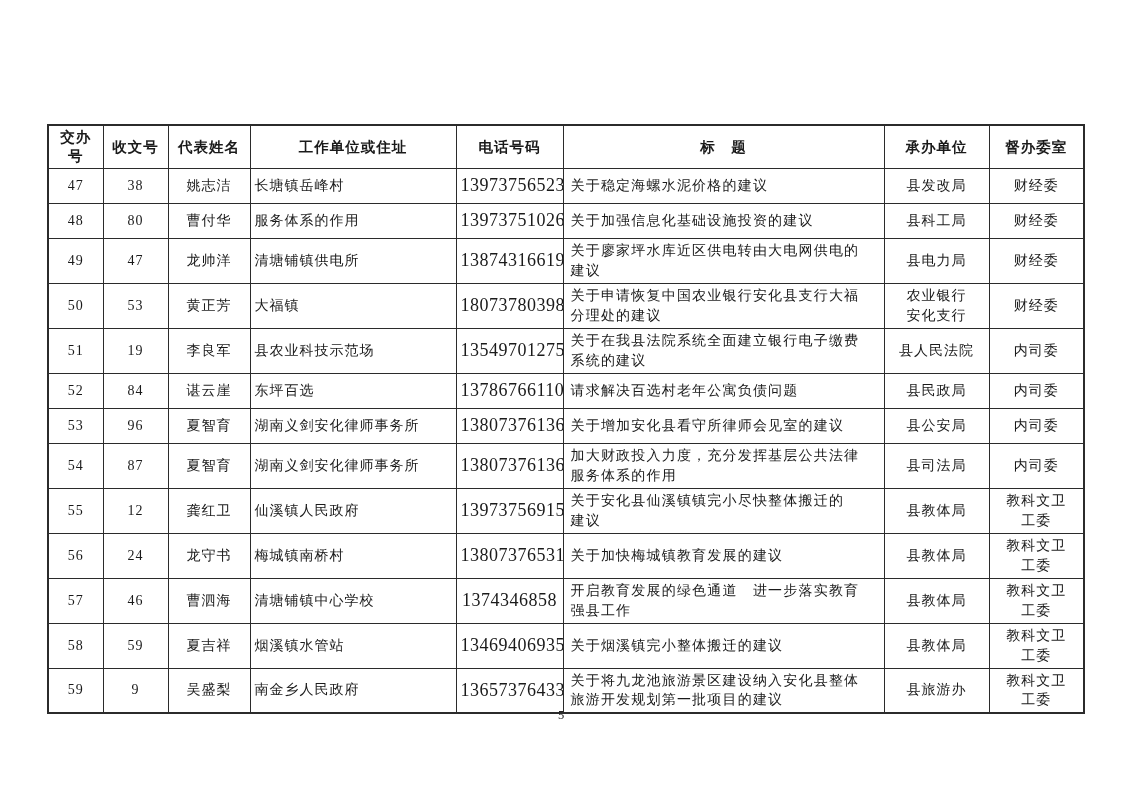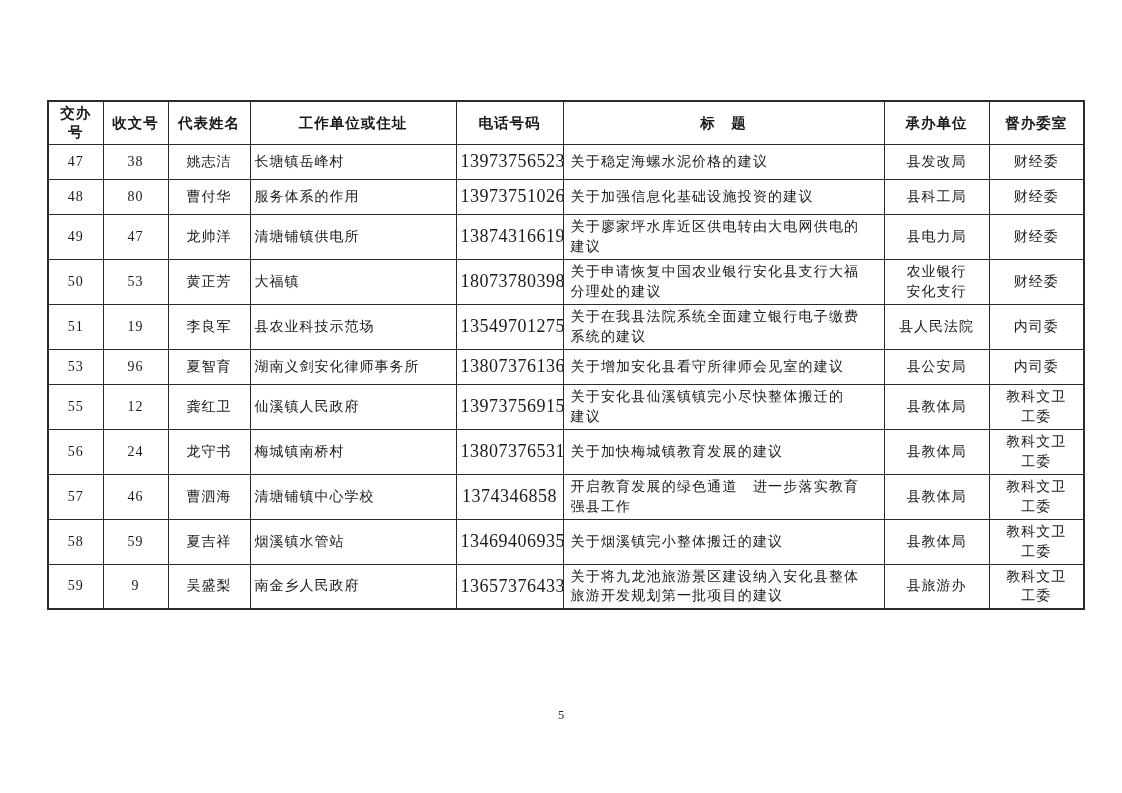--- a/index.html
+++ b/index.html
@@ -9,21 +9,21 @@
     background: #ffffff;
     font-family: "Liberation Serif", "DejaVu Serif", serif;
     color: #1a1a1a;
     position: relative;
     overflow: hidden;
   }
   .page { position: absolute; inset: 0; background: #ffffff; }
 
   table.doc-table {
     position: absolute;
-    left: 47px; top: 100px;
+    left: 47px; top: 124px;
     width: 1036px;
     border-collapse: collapse;
     table-layout: fixed;
     border: 2px solid #2b2b2b;
   }
   .doc-table th, .doc-table td {
     border: 1px solid #2b2b2b;
     padding: 2px 4px;
     vertical-align: middle;
     overflow: hidden;
@@ -137,27 +137,48 @@
           <td class="c-center">19</td>
           <td class="c-center">李良军</td>
           <td class="c-left">县农业科技示范场</td>
           <td class="c-center phone">13549701275</td>
           <td class="title">关于在我县法院系统全面建立银行电子缴费
 系统的建议</td>
           <td class="c-center pre">县人民法院</td>
           <td class="c-center pre">内司委</td>
         </tr>
         <tr class="short">
+          <td class="c-center">52</td>
+          <td class="c-center">84</td>
+          <td class="c-center">谌云崖</td>
+          <td class="c-left">东坪百选</td>
+          <td class="c-center phone">13786766110</td>
+          <td class="title">请求解决百选村老年公寓负债问题</td>
+          <td class="c-center pre">县民政局</td>
+          <td class="c-center pre">内司委</td>
+        </tr>
+        <tr class="short">
           <td class="c-center">53</td>
           <td class="c-center">96</td>
           <td class="c-center">夏智育</td>
           <td class="c-left">湖南义剑安化律师事务所</td>
           <td class="c-center phone">13807376136</td>
           <td class="title">关于增加安化县看守所律师会见室的建议</td>
           <td class="c-center pre">县公安局</td>
+          <td class="c-center pre">内司委</td>
+        </tr>
+        <tr class="tall">
+          <td class="c-center">54</td>
+          <td class="c-center">87</td>
+          <td class="c-center">夏智育</td>
+          <td class="c-left">湖南义剑安化律师事务所</td>
+          <td class="c-center phone">13807376136</td>
+          <td class="title">加大财政投入力度，充分发挥基层公共法律
+服务体系的作用</td>
+          <td class="c-center pre">县司法局</td>
           <td class="c-center pre">内司委</td>
         </tr>
         <tr class="tall">
           <td class="c-center">55</td>
           <td class="c-center">12</td>
           <td class="c-center">龚红卫</td>
           <td class="c-left">仙溪镇人民政府</td>
           <td class="c-center phone">13973756915</td>
           <td class="title">关于安化县仙溪镇镇完小尽快整体搬迁的
 建议</td>

